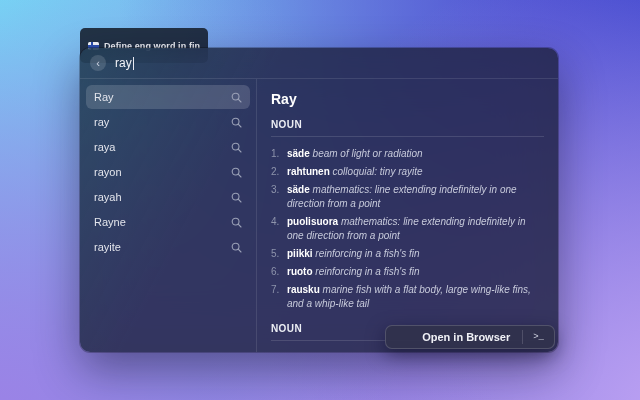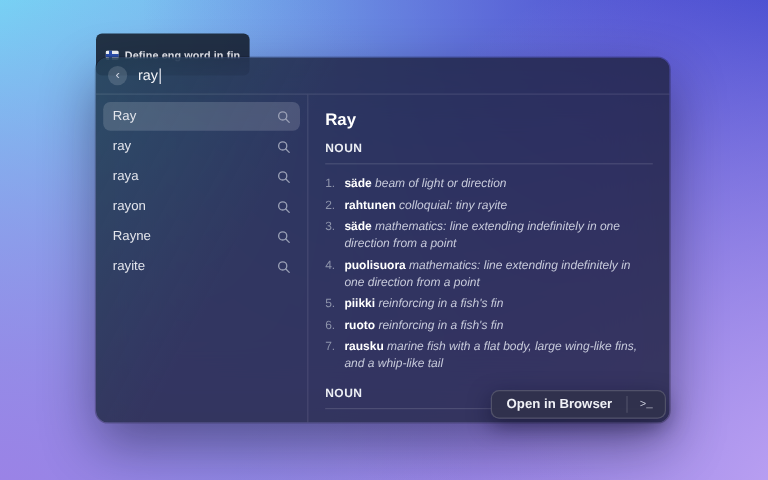--- a/index.html
+++ b/index.html
@@ -83,20 +83,21 @@
   .partial-para{font-size:10px;line-height:14px;color:#c7cadb;}
 
   
   .action-bar{
     position:absolute;right:85px;bottom:51px;height:22px;
     display:flex;align-items:center;
     background:rgba(49,50,76,0.97);
     border:1px solid rgba(255,255,255,0.16);
     border-radius:7px;
     box-shadow:0 6px 18px rgba(10,10,40,0.5);
+    padding-left:24px;
   }
   .open-btn{padding:0 12px;font-size:11px;font-weight:bold;color:#f0f1f6;height:100%;display:flex;align-items:center;cursor:default;}
   .ab-divider{width:1px;height:14px;background:rgba(255,255,255,0.15);}
   .term-btn{padding:0 10px;height:100%;display:flex;align-items:center;font-family:"Liberation Mono",monospace;font-size:9px;color:#d2d5e2;cursor:default;}
 </style>
 </head>
 <body>
 
 <div class="hotkey-tag">
   <div class="flag"></div>
@@ -137,20 +138,27 @@
           </svg>
         </div>
         <div class="list-row">
           <span class="item-label">rayon</span>
           <svg width="11" height="11" viewBox="0 0 11 11" fill="none">
             <circle cx="4.6" cy="4.6" r="3.4" stroke="#9aa0b6" stroke-width="1.1"></circle>
             <line x1="7.2" y1="7.2" x2="10" y2="10" stroke="#9aa0b6" stroke-width="1.1" stroke-linecap="round"></line>
           </svg>
         </div>
         <div class="list-row">
+          <span class="item-label">rayah</span>
+          <svg width="11" height="11" viewBox="0 0 11 11" fill="none">
+            <circle cx="4.6" cy="4.6" r="3.4" stroke="#9aa0b6" stroke-width="1.1"></circle>
+            <line x1="7.2" y1="7.2" x2="10" y2="10" stroke="#9aa0b6" stroke-width="1.1" stroke-linecap="round"></line>
+          </svg>
+        </div>
+        <div class="list-row">
           <span class="item-label">Rayne</span>
           <svg width="11" height="11" viewBox="0 0 11 11" fill="none">
             <circle cx="4.6" cy="4.6" r="3.4" stroke="#9aa0b6" stroke-width="1.1"></circle>
             <line x1="7.2" y1="7.2" x2="10" y2="10" stroke="#9aa0b6" stroke-width="1.1" stroke-linecap="round"></line>
           </svg>
         </div>
         <div class="list-row">
           <span class="item-label">rayite</span>
           <svg width="11" height="11" viewBox="0 0 11 11" fill="none">
             <circle cx="4.6" cy="4.6" r="3.4" stroke="#9aa0b6" stroke-width="1.1"></circle>
@@ -159,21 +167,21 @@
         </div>
       </div>
     <div class="detail-pane">
       <div class="detail-title">Ray</div>
       <div id="sections">
           <div class="section">
             <div class="section-heading">NOUN</div>
             <div class="section-divider"></div>
             <div class="entry">
               <span class="num">1.</span>
-              <span class="body"><span class="term">säde</span> <span class="def">beam of light or direction</span></span>
+              <span class="body"><span class="term">säde</span> <span class="def">beam of light or radiation</span></span>
             </div>
             <div class="entry">
               <span class="num">2.</span>
               <span class="body"><span class="term">rahtunen</span> <span class="def">colloquial: tiny rayite</span></span>
             </div>
             <div class="entry">
               <span class="num">3.</span>
               <span class="body"><span class="term">säde</span> <span class="def">mathematics: line extending indefinitely in one direction from a point</span></span>
             </div>
             <div class="entry">

